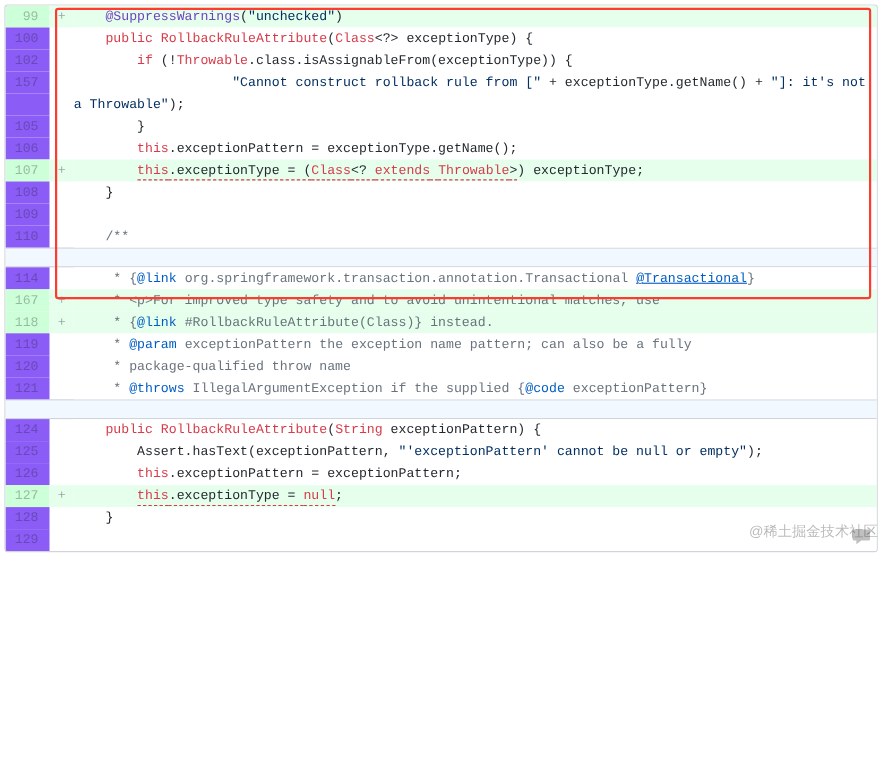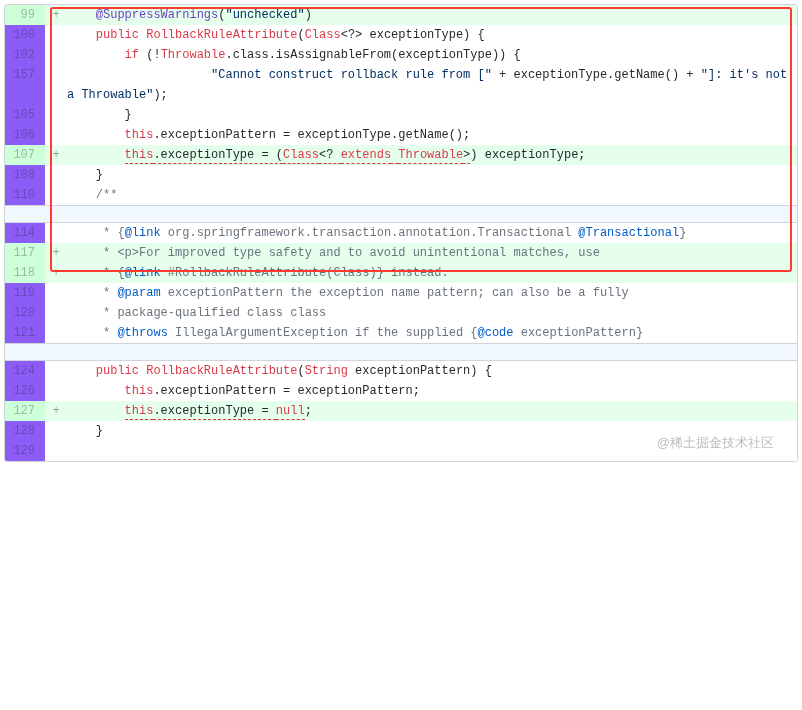--- a/index.html
+++ b/index.html
@@ -65,21 +65,21 @@
 }
 .redbox {
   position: absolute;
   border: 2px solid #ff3b30;
   border-radius: 3px;
   pointer-events: none;
 }
 .diff-wrap { position: relative; }
 .watermark {
   position: absolute;
-  right: 24px;
+  right: 0;
   bottom: 10px;
   color: rgba(0,0,0,0.28);
   font-family: -apple-system, sans-serif;
   font-size: 13px;
   pointer-events: none;
 }
 .comment-icon {
   position: absolute;
   right: 6px;
   width: 18px;
@@ -132,64 +132,74 @@
           <div class="line-num">107</div>
           <div class="line-marker">+</div>
           <div class="line-code">        <span class="tok-kw underline-red">this</span><span class="underline-red">.exceptionType = (</span><span class="tok-type underline-red">Class</span><span class="underline-red">&lt;? </span><span class="tok-kw underline-red">extends</span><span class="underline-red"> </span><span class="tok-type underline-red">Throwable</span><span class="underline-red">&gt;</span><span>) exceptionType;</span></div>
         </div>
         <div class="line context">
           <div class="line-num">108</div>
           <div class="line-marker"></div>
           <div class="line-code">    <span>}</span></div>
         </div>
         <div class="line context">
+          <div class="line-num">109</div>
+          <div class="line-marker"></div>
+          <div class="line-code"></div>
+        </div>
+        <div class="line context">
           <div class="line-num">110</div>
           <div class="line-marker"></div>
           <div class="line-code">    <span class="tok-doc">/**</span></div>
         </div>
       </div>
     <div class="gap"></div>
     <div id="block2">
         <div class="line context">
           <div class="line-num">114</div>
           <div class="line-marker"></div>
-          <div class="line-code">    <span class="tok-doc"> * {</span><span class="tok-link">@link</span><span class="tok-doc"> org.springframework.transaction.annotation.Transactional </span><span class="tok-link" style="">@Transactional</span><span class="tok-doc">}</span></div>
-        </div>
-        <div class="line added">
-          <div class="line-num">117</div>
+          <div class="line-code">    <span class="tok-doc"> * {</span><span class="tok-link">@link</span><span class="tok-doc"> org.springframework.transaction.annotation.Transactional </span><span class="tok-link" style="text-decoration: underline;">@Transactional</span><span class="tok-doc">}</span></div>
+        </div>
+        <div class="line added">
+          <div class="line-num">167</div>
           <div class="line-marker">+</div>
           <div class="line-code">    <span class="tok-doc"> * &lt;p&gt;For improved type safety and to avoid unintentional matches, use</span></div>
         </div>
         <div class="line added">
           <div class="line-num">118</div>
           <div class="line-marker">+</div>
           <div class="line-code">    <span class="tok-doc"> * {</span><span class="tok-link">@link</span><span class="tok-doc"> #RollbackRuleAttribute(Class)} instead.</span></div>
         </div>
         <div class="line context">
           <div class="line-num">119</div>
           <div class="line-marker"></div>
           <div class="line-code">    <span class="tok-doc"> * </span><span class="tok-link">@param</span><span class="tok-doc"> exceptionPattern the exception name pattern; can also be a fully</span></div>
         </div>
         <div class="line context">
           <div class="line-num">120</div>
           <div class="line-marker"></div>
-          <div class="line-code">    <span class="tok-doc"> * package-qualified class class</span></div>
+          <div class="line-code">    <span class="tok-doc"> * package-qualified throw name</span></div>
         </div>
         <div class="line context">
           <div class="line-num">121</div>
           <div class="line-marker"></div>
           <div class="line-code">    <span class="tok-doc"> * </span><span class="tok-link">@throws</span><span class="tok-doc"> IllegalArgumentException if the supplied {</span><span class="tok-link">@code</span><span class="tok-doc"> exceptionPattern}</span></div>
         </div>
       </div>
     <div class="gap"></div>
     <div id="block3">
         <div class="line context">
           <div class="line-num">124</div>
           <div class="line-marker"></div>
           <div class="line-code">    <span class="tok-kw">public</span><span> </span><span class="tok-type">RollbackRuleAttribute</span><span>(</span><span class="tok-type">String</span><span> exceptionPattern) {</span></div>
+        </div>
+        <div class="line context">
+          <div class="line-num">125</div>
+          <div class="line-marker"></div>
+          <div class="line-code">        <span>Assert.hasText(exceptionPattern, </span><span class="tok-str">"'exceptionPattern' cannot be null or empty"</span><span>);</span></div>
         </div>
         <div class="line context">
           <div class="line-num">126</div>
           <div class="line-marker"></div>
           <div class="line-code">        <span class="tok-kw">this</span><span>.exceptionPattern = exceptionPattern;</span></div>
         </div>
         <div class="line added">
           <div class="line-num">127</div>
           <div class="line-marker">+</div>
           <div class="line-code">        <span class="tok-kw underline-red">this</span><span class="underline-red">.exceptionType = </span><span class="tok-kw underline-red">null</span><span>;</span></div>

